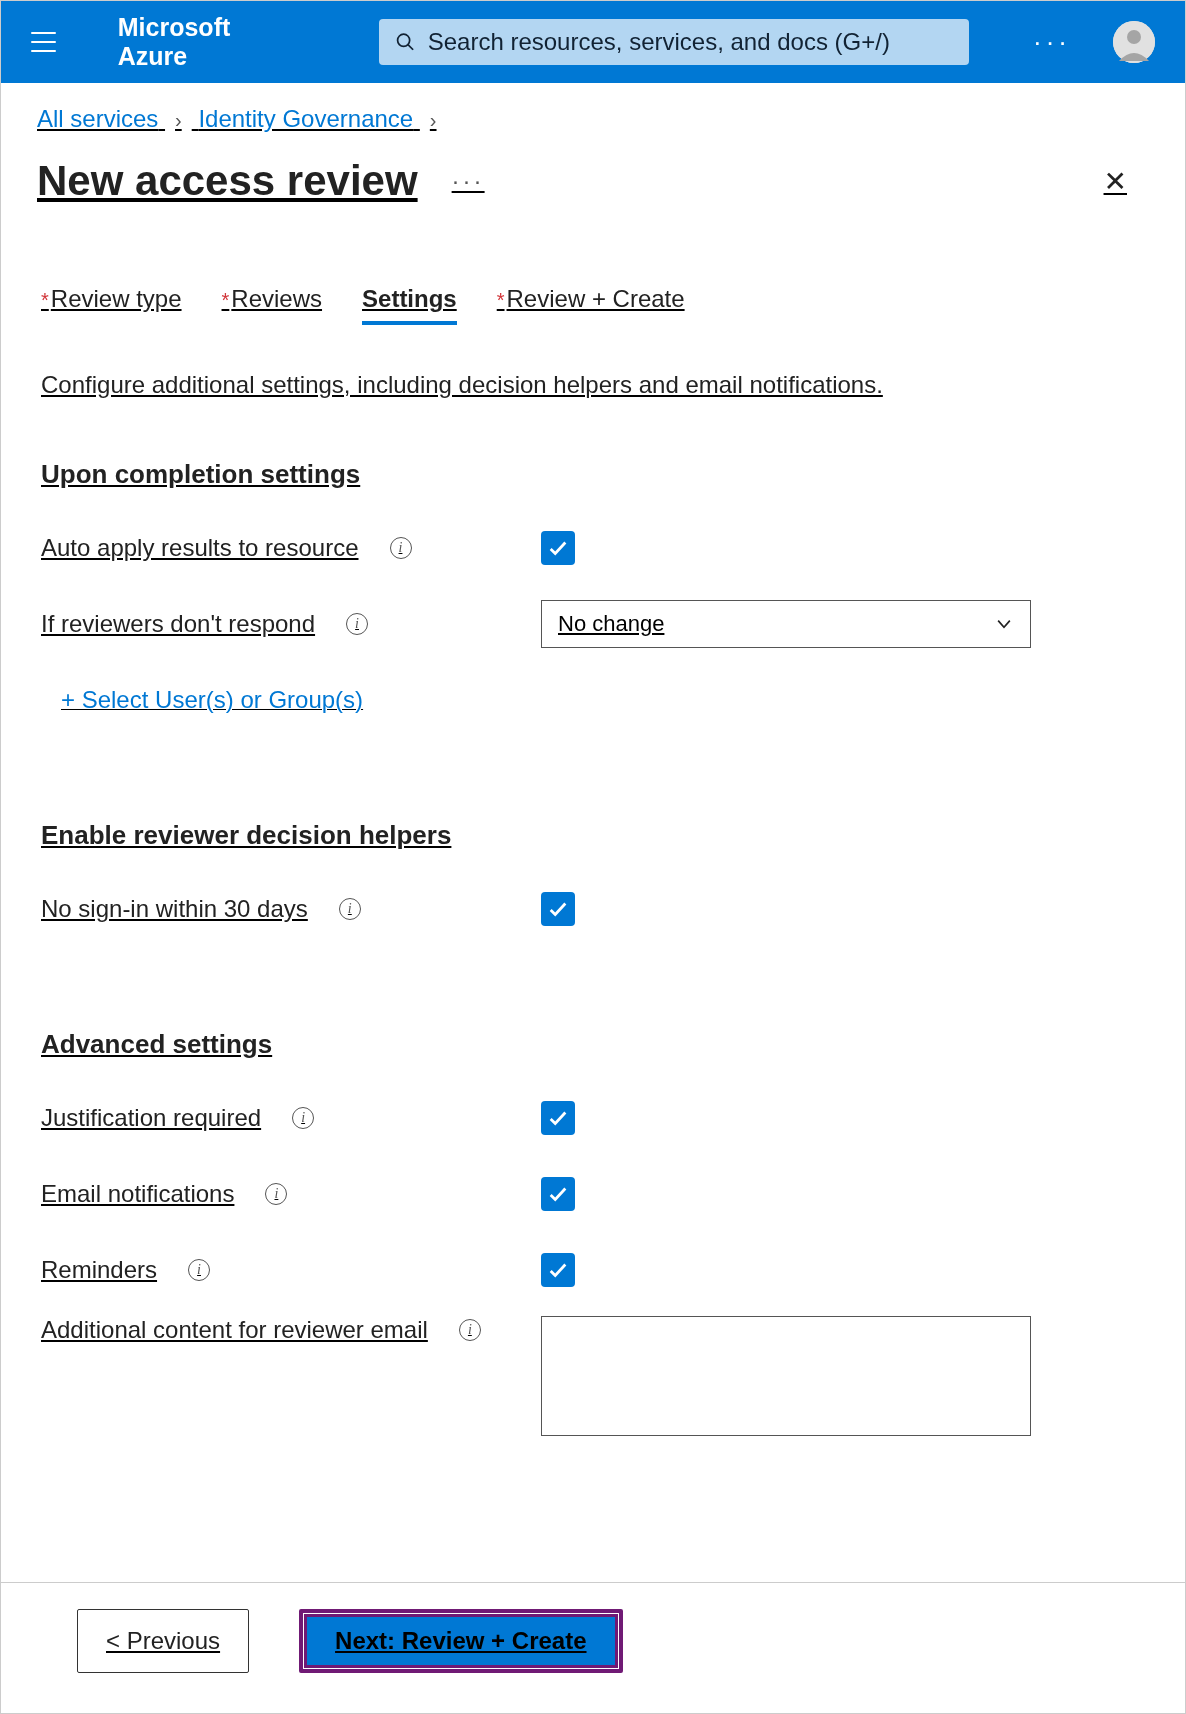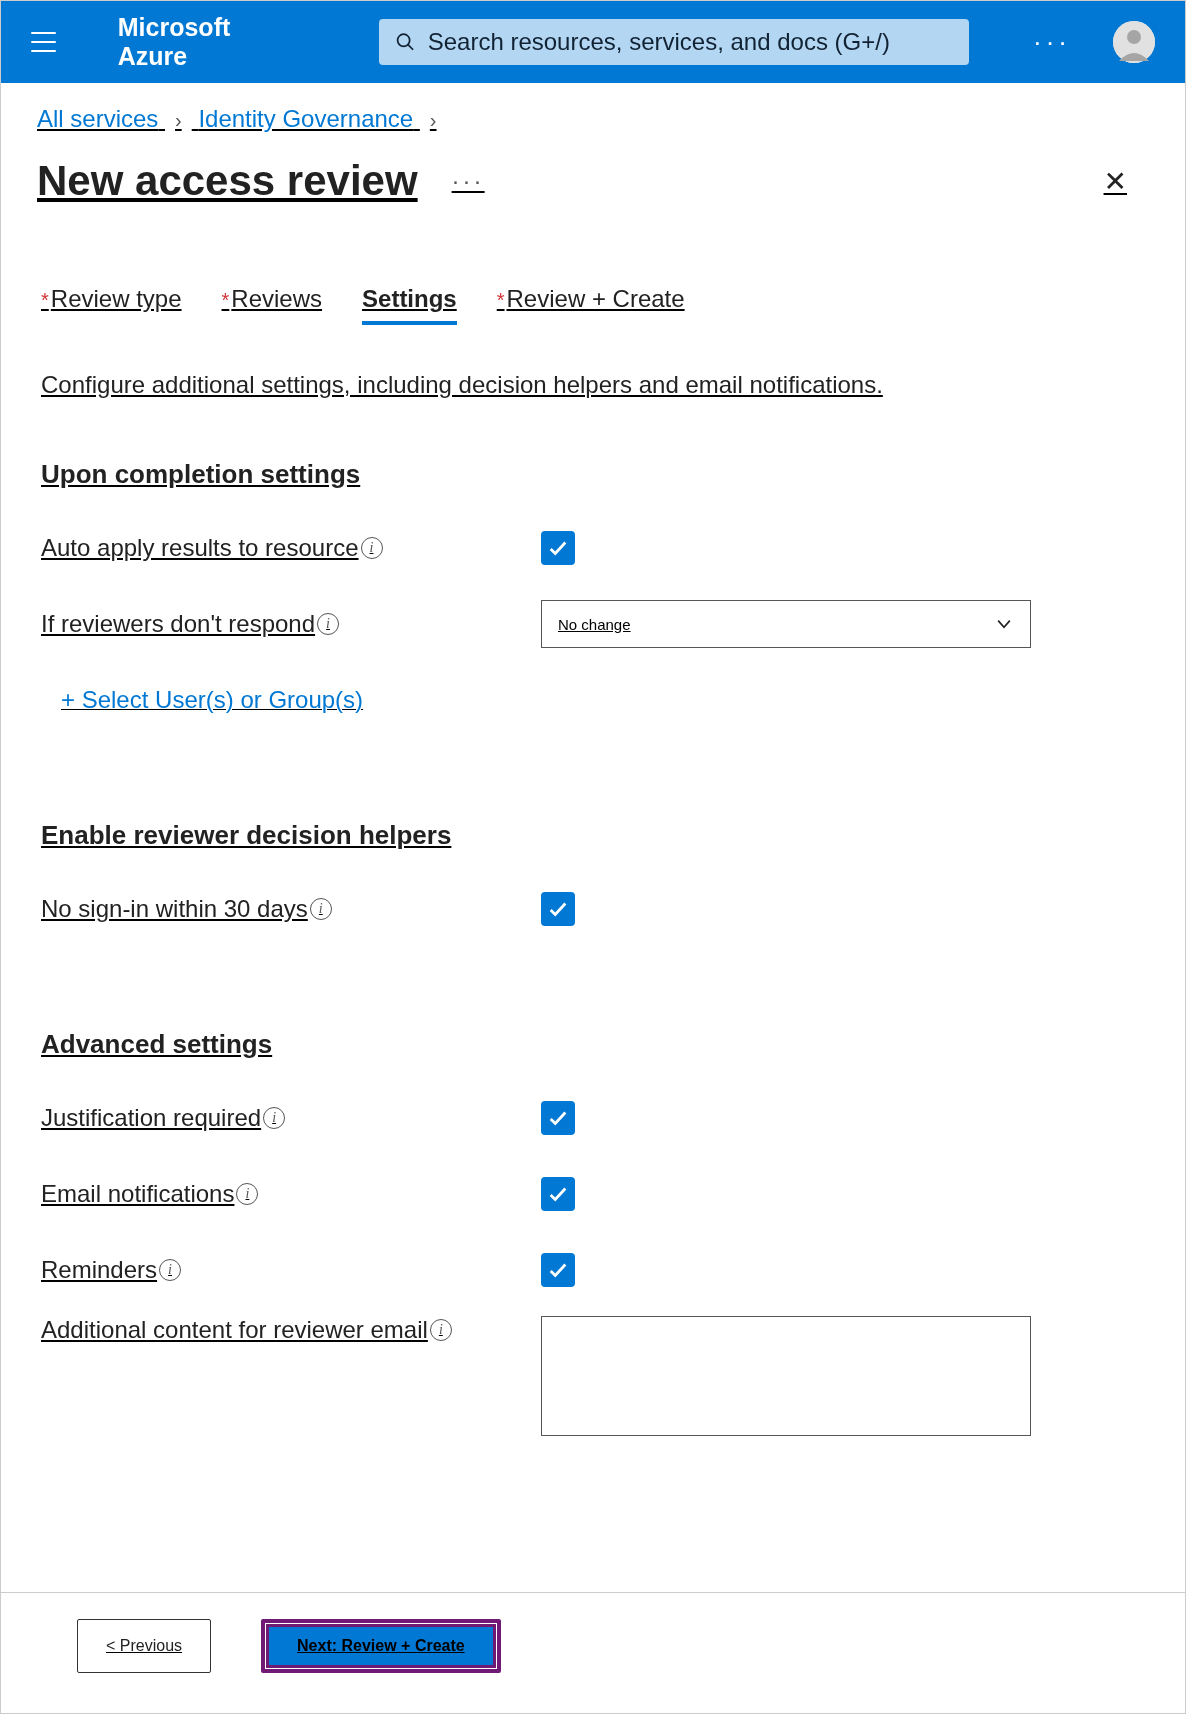--- a/index.html
+++ b/index.html
@@ -37,38 +37,38 @@
   .tabs { display: flex; gap: 40px; font-size: 24px; padding-bottom: 6px; margin-bottom: 40px;}
   .tab { cursor: pointer; padding-bottom: 8px; color: #222; position: relative; }
   .tab .req { color: #d13438; font-size: 20px; margin-right: 2px; }
   .tab.active { font-weight: 600; border-bottom: 4px solid #0078d4; }
 
   .desc { font-size: 24px; color: #222; margin-bottom: 60px; }
 
   .section-h { font-size: 26px; font-weight: 600; color: #222; margin: 40px 0 28px; }
 
   .row { display: flex; align-items: center; min-height: 60px; margin-bottom: 16px; }
-  .row .lbl { width: 500px; font-size: 24px; color: #222; display:flex; align-items:center; gap:2px;}
+  .row .lbl { width: 500px; font-size: 24px; color: #222; display:flex; align-items:center; gap:31px;}
   .row .ctrl { flex: 1; }
 
   .info-icon { width: 22px; height: 22px; border: 1.5px solid #555; border-radius: 50%; display: inline-flex; align-items: center; justify-content: center; font-size: 14px; color: #555; font-style: italic; font-family: Georgia, serif; }
 
   .checkbox { width: 34px; height: 34px; background: #0078d4; border-radius: 4px; display: flex; align-items: center; justify-content: center; cursor:pointer;}
   .checkbox svg { width: 22px; height: 22px; stroke: #fff; stroke-width: 3; fill: none; }
 
-  .select { border: 1px solid #555; height: 48px; width: 490px; display: flex; align-items: center; padding: 0 16px; font-size: 15px; justify-content: space-between; cursor:pointer;gap:36px;}
+  .select { border: 1px solid #555; height: 48px; width: 490px; display: flex; align-items: center; padding: 0 16px; font-size: 22px; justify-content: space-between; cursor:pointer;gap:36px;}
   .select svg { width: 20px; height: 20px; stroke: #222; stroke-width: 2; fill: none; }
 
   .linkbtn { color: #0078d4; font-size: 24px; cursor:pointer; padding-left:20px;margin-top:40px;}
 
   .textarea { border: 1px solid #555; width: 490px; height: 120px; resize: none; font-size: 20px; padding: 8px; }
 
   
   .footer { border-top: 1px solid #ccc; padding: 26px 36px 40px 76px; display: flex; gap: 50px; background:#fff;}
-  .btn { font-size: 16px; padding: 10px 28px; cursor: pointer; border-radius:2px;}
+  .btn { font-size: 24px; padding: 10px 28px; cursor: pointer; border-radius:2px;}
   .btn-secondary { background: #fff; border: 1px solid #333; color: #222; }
   .btn-primary { background: #0078d4; border: 8px solid #701a75; color: #000000; font-weight:600; outline: 1px solid #fff; outline-offset:-5px;}
   
   
   .scrollarea::-webkit-scrollbar { width: 22px; }
   .scrollarea::-webkit-scrollbar-track { background: #f0f0f0; }
   .scrollarea::-webkit-scrollbar-thumb { background: #c1c1c1; }
   .scrollarea::-webkit-scrollbar-button { background:#f0f0f0; height:22px; }
 </style>
 </head>

